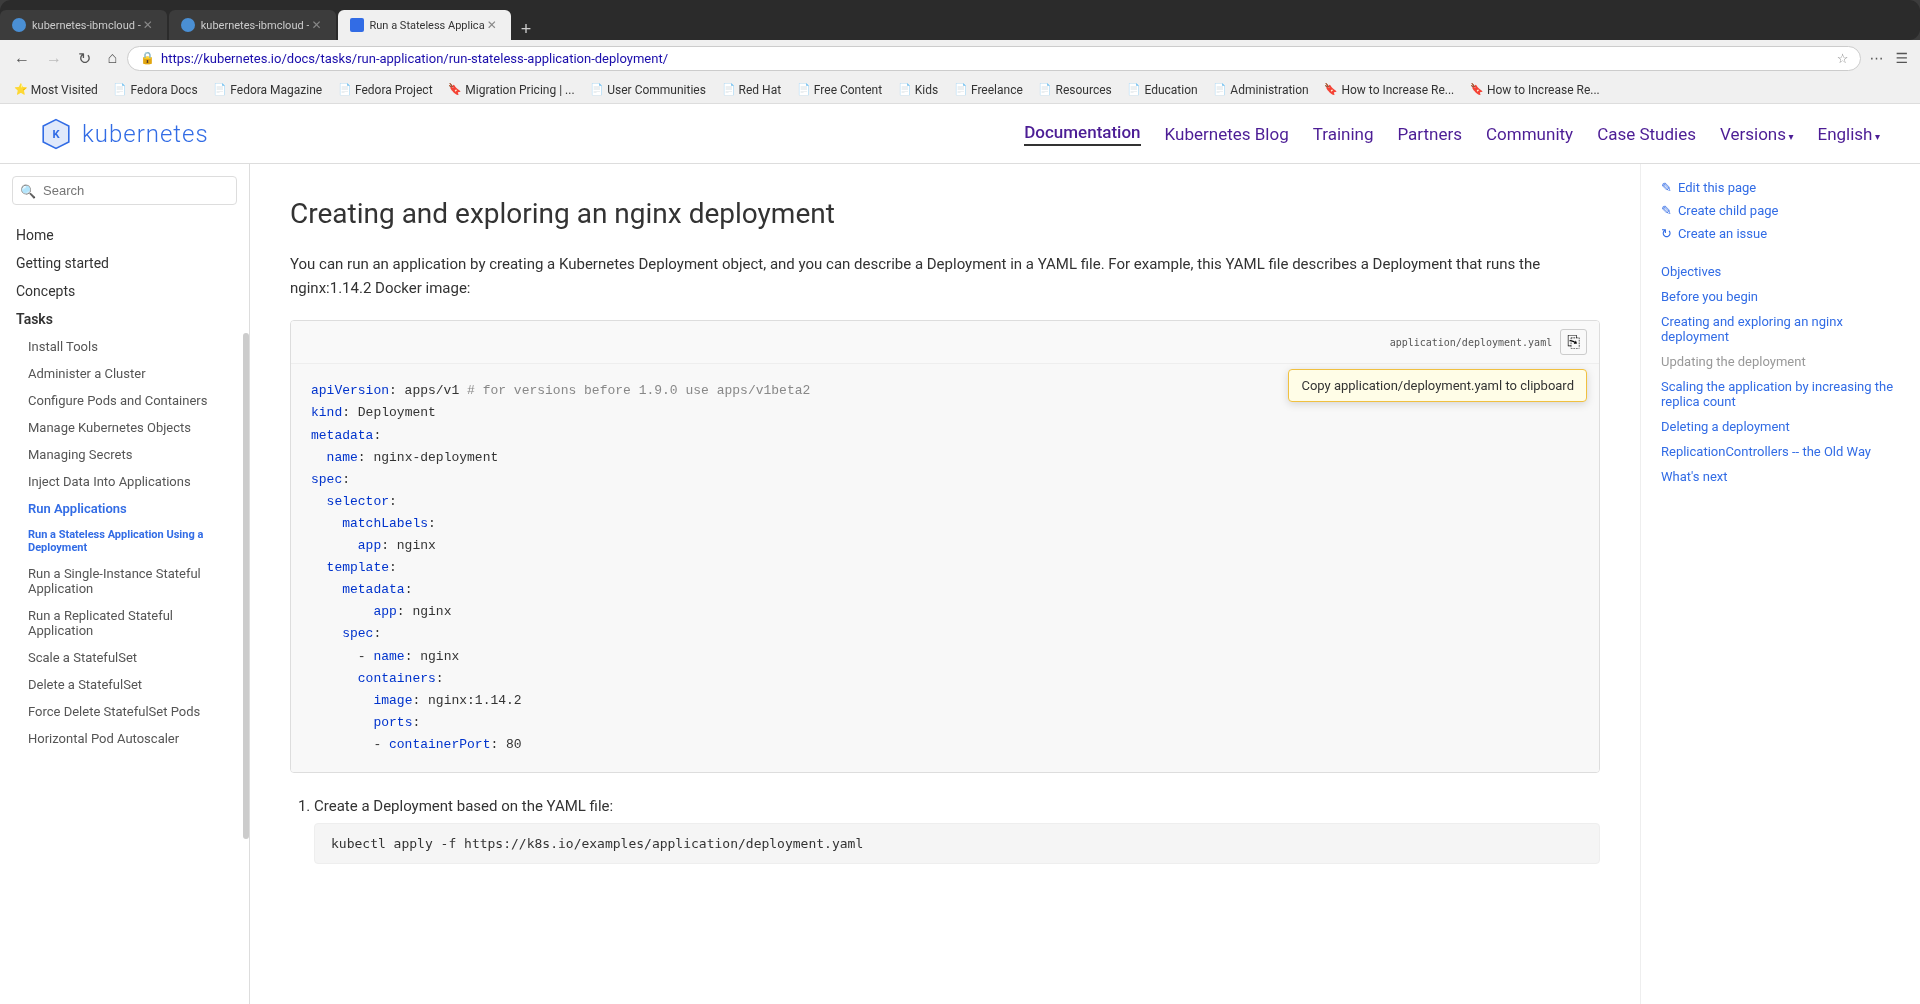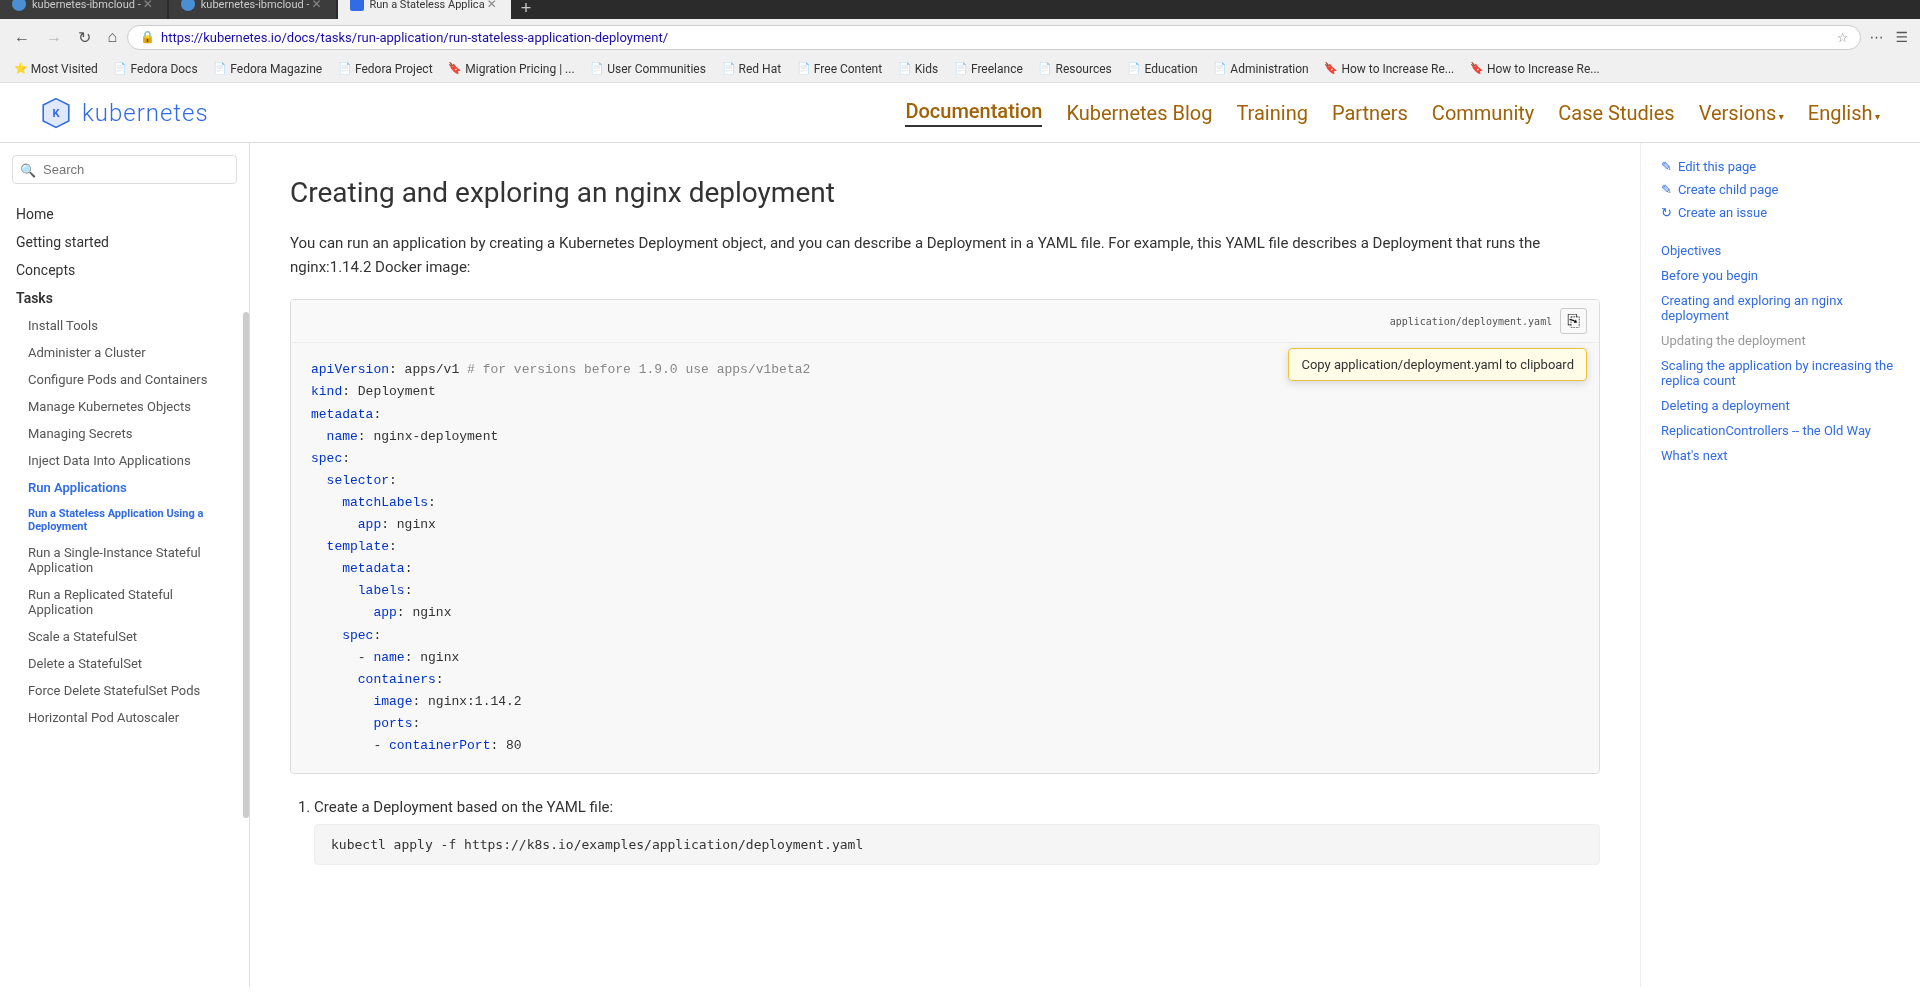--- a/index.html
+++ b/index.html
@@ -1,20 +1,20 @@
 <!DOCTYPE html>
 <html><head>
   <meta charset="utf-8">
   <style>
     * { box-sizing: border-box; margin: 0; padding: 0; }
     body { font-family: -apple-system, BlinkMacSystemFont, 'Segoe UI', Roboto, sans-serif; font-size: 14px; color: #333; background: #fff; }
 
     
     .browser-chrome { background: #3c3c3c; }
-    .tab-bar { display: flex; align-items: flex-end; background: #2b2b2b; padding: 6px 0 0 0; height: 19px; }
+    .tab-bar { display: flex; align-items: flex-end; background: #2b2b2b; padding: 6px 0 0 0; height: 40px; border-radius: 11px; }
     .tab { display: flex; align-items: center; padding: 6px 12px; background: #3c3c3c; color: #ccc; font-size: 12px; border-radius: 6px 6px 0 0; margin-right: 2px; max-width: 200px; min-width: 150px; position: relative; }
     .tab.active { background: #f0f0f0; color: #333; }
     .tab-favicon { width: 14px; height: 14px; background: #4a8fd4; border-radius: 50%; margin-right: 6px; flex-shrink: 0; }
     .tab-title { overflow: hidden; text-overflow: ellipsis; white-space: nowrap; font-size: 11px; }
     .tab-close { margin-left: auto; padding: 2px; color: #888; font-size: 12px; cursor: pointer; }
     .tab-new { background: none; border: none; color: #ccc; font-size: 18px; padding: 0 8px; cursor: pointer; }
 
     .nav-bar { display: flex; align-items: center; background: #f0f0f0; padding: 4px 8px; gap: 4px; height: 36px; }
     .nav-btn { background: none; border: none; color: #555; font-size: 16px; padding: 4px 6px; cursor: pointer; border-radius: 3px; }
     .nav-btn.disabled { color: #bbb; cursor: default; }
@@ -28,21 +28,21 @@
     .bookmarks-bar { display: flex; align-items: center; background: #f0f0f0; padding: 2px 8px; border-bottom: 1px solid #ddd; height: 28px; gap: 4px; overflow: hidden; }
     .bookmark-item { display: flex; align-items: center; gap: 3px; padding: 2px 6px; border-radius: 3px; cursor: pointer; white-space: nowrap; font-size: 12px; color: #333; }
     .bookmark-icon { font-size: 11px; }
 
     
     .site-header { display: flex; align-items: center; padding: 12px 40px; border-bottom: 1px solid #ddd; background: #fff; height: 60px; }
     .site-logo { display: flex; align-items: center; gap: 10px; text-decoration: none; }
     .logo-hex { width: 32px; height: 32px; }
     .logo-text { font-size: 24px; font-weight: 300; color: #326ce5; letter-spacing: 1px; }
     .site-nav { margin-left: auto; display: flex; align-items: center; gap: 24px; }
-    .site-nav a { text-decoration: none; color: #a16207; font-size: 20px; }
+    .site-nav a { text-decoration: none; color: #4c1d95; font-size: 17px; }
     .site-nav a.active { border-bottom: 2px solid #333; padding-bottom: 2px; font-weight: 500; }
     .site-nav .has-dropdown::after { content: ' ▾'; font-size: 10px; }
     .lang-btn { color: #333; }
 
     
     .main-layout { display: flex; height: calc(100vh - 160px); overflow: hidden; }
 
     
     .sidebar { width: 250px; flex-shrink: 0; border-right: 1px solid #ddd; overflow-y: auto; padding: 12px 0; position: relative; }
     .search-box { margin: 0 12px 16px; position: relative; }
@@ -260,21 +260,20 @@
         <div><span style="color:#0033cc;">apiVersion</span><span>: apps/v1 </span><span style="color:#888;"># for versions before 1.9.0 use apps/v1beta2</span></div>
         <div><span style="color:#0033cc;">kind</span><span>: Deployment</span></div>
         <div><span style="color:#0033cc;">metadata</span><span>:</span></div>
         <div><span>&nbsp;&nbsp;</span><span style="color:#0033cc;">name</span><span>: nginx-deployment</span></div>
         <div><span style="color:#0033cc;">spec</span><span>:</span></div>
         <div><span>&nbsp;&nbsp;</span><span style="color:#0033cc;">selector</span><span>:</span></div>
         <div><span>&nbsp;&nbsp;&nbsp;&nbsp;</span><span style="color:#0033cc;">matchLabels</span><span>:</span></div>
         <div><span>&nbsp;&nbsp;&nbsp;&nbsp;&nbsp;&nbsp;</span><span style="color:#0033cc;">app</span><span>: nginx</span></div>
         <div><span>&nbsp;&nbsp;</span><span style="color:#0033cc;">template</span><span>:</span></div>
         <div><span>&nbsp;&nbsp;&nbsp;&nbsp;</span><span style="color:#0033cc;">metadata</span><span>:</span></div>
-        <div><span>&nbsp;&nbsp;&nbsp;&nbsp;&nbsp;&nbsp;</span><span style="color:#0033cc;">labels</span><span>:</span></div>
         <div><span>&nbsp;&nbsp;&nbsp;&nbsp;&nbsp;&nbsp;&nbsp;&nbsp;</span><span style="color:#0033cc;">app</span><span>: nginx</span></div>
         <div><span>&nbsp;&nbsp;&nbsp;&nbsp;</span><span style="color:#0033cc;">spec</span><span>:</span></div>
         <div><span>&nbsp;&nbsp;&nbsp;&nbsp;&nbsp;&nbsp;- </span><span style="color:#0033cc;">name</span><span>: nginx</span></div>
         <div><span>&nbsp;&nbsp;&nbsp;&nbsp;&nbsp;&nbsp;</span><span style="color:#0033cc;">containers</span><span>:</span></div>
         <div><span>&nbsp;&nbsp;&nbsp;&nbsp;&nbsp;&nbsp;&nbsp;&nbsp;</span><span style="color:#0033cc;">image</span><span>: nginx:1.14.2</span></div>
         <div><span>&nbsp;&nbsp;&nbsp;&nbsp;&nbsp;&nbsp;&nbsp;&nbsp;</span><span style="color:#0033cc;">ports</span><span>:</span></div>
         <div><span>&nbsp;&nbsp;&nbsp;&nbsp;&nbsp;&nbsp;&nbsp;&nbsp;- </span><span style="color:#0033cc;">containerPort</span><span>: 80</span></div>
       </div>
     </div>
 

